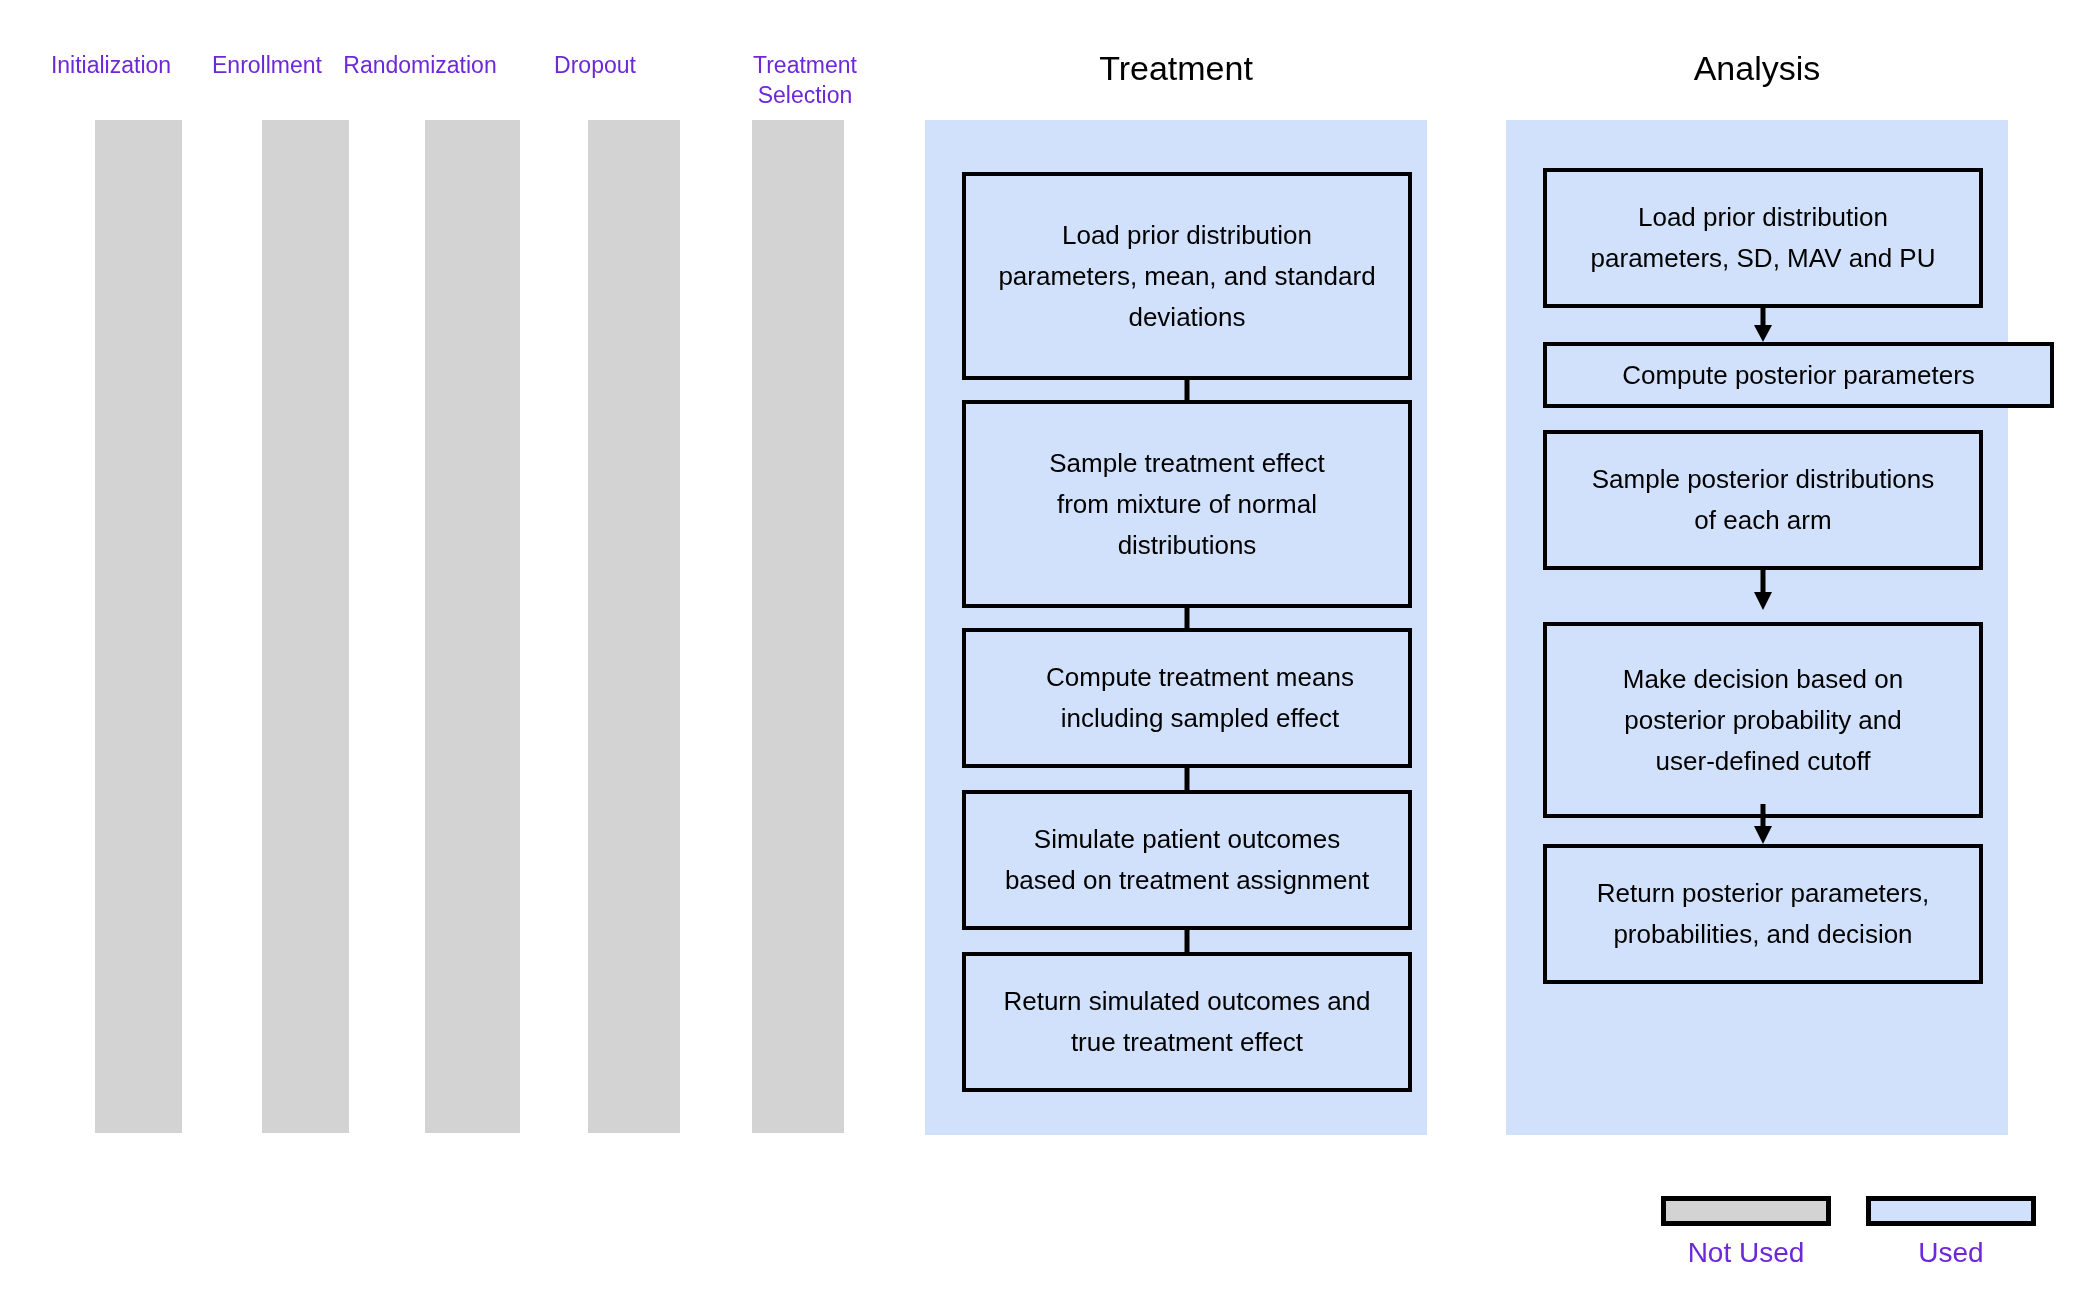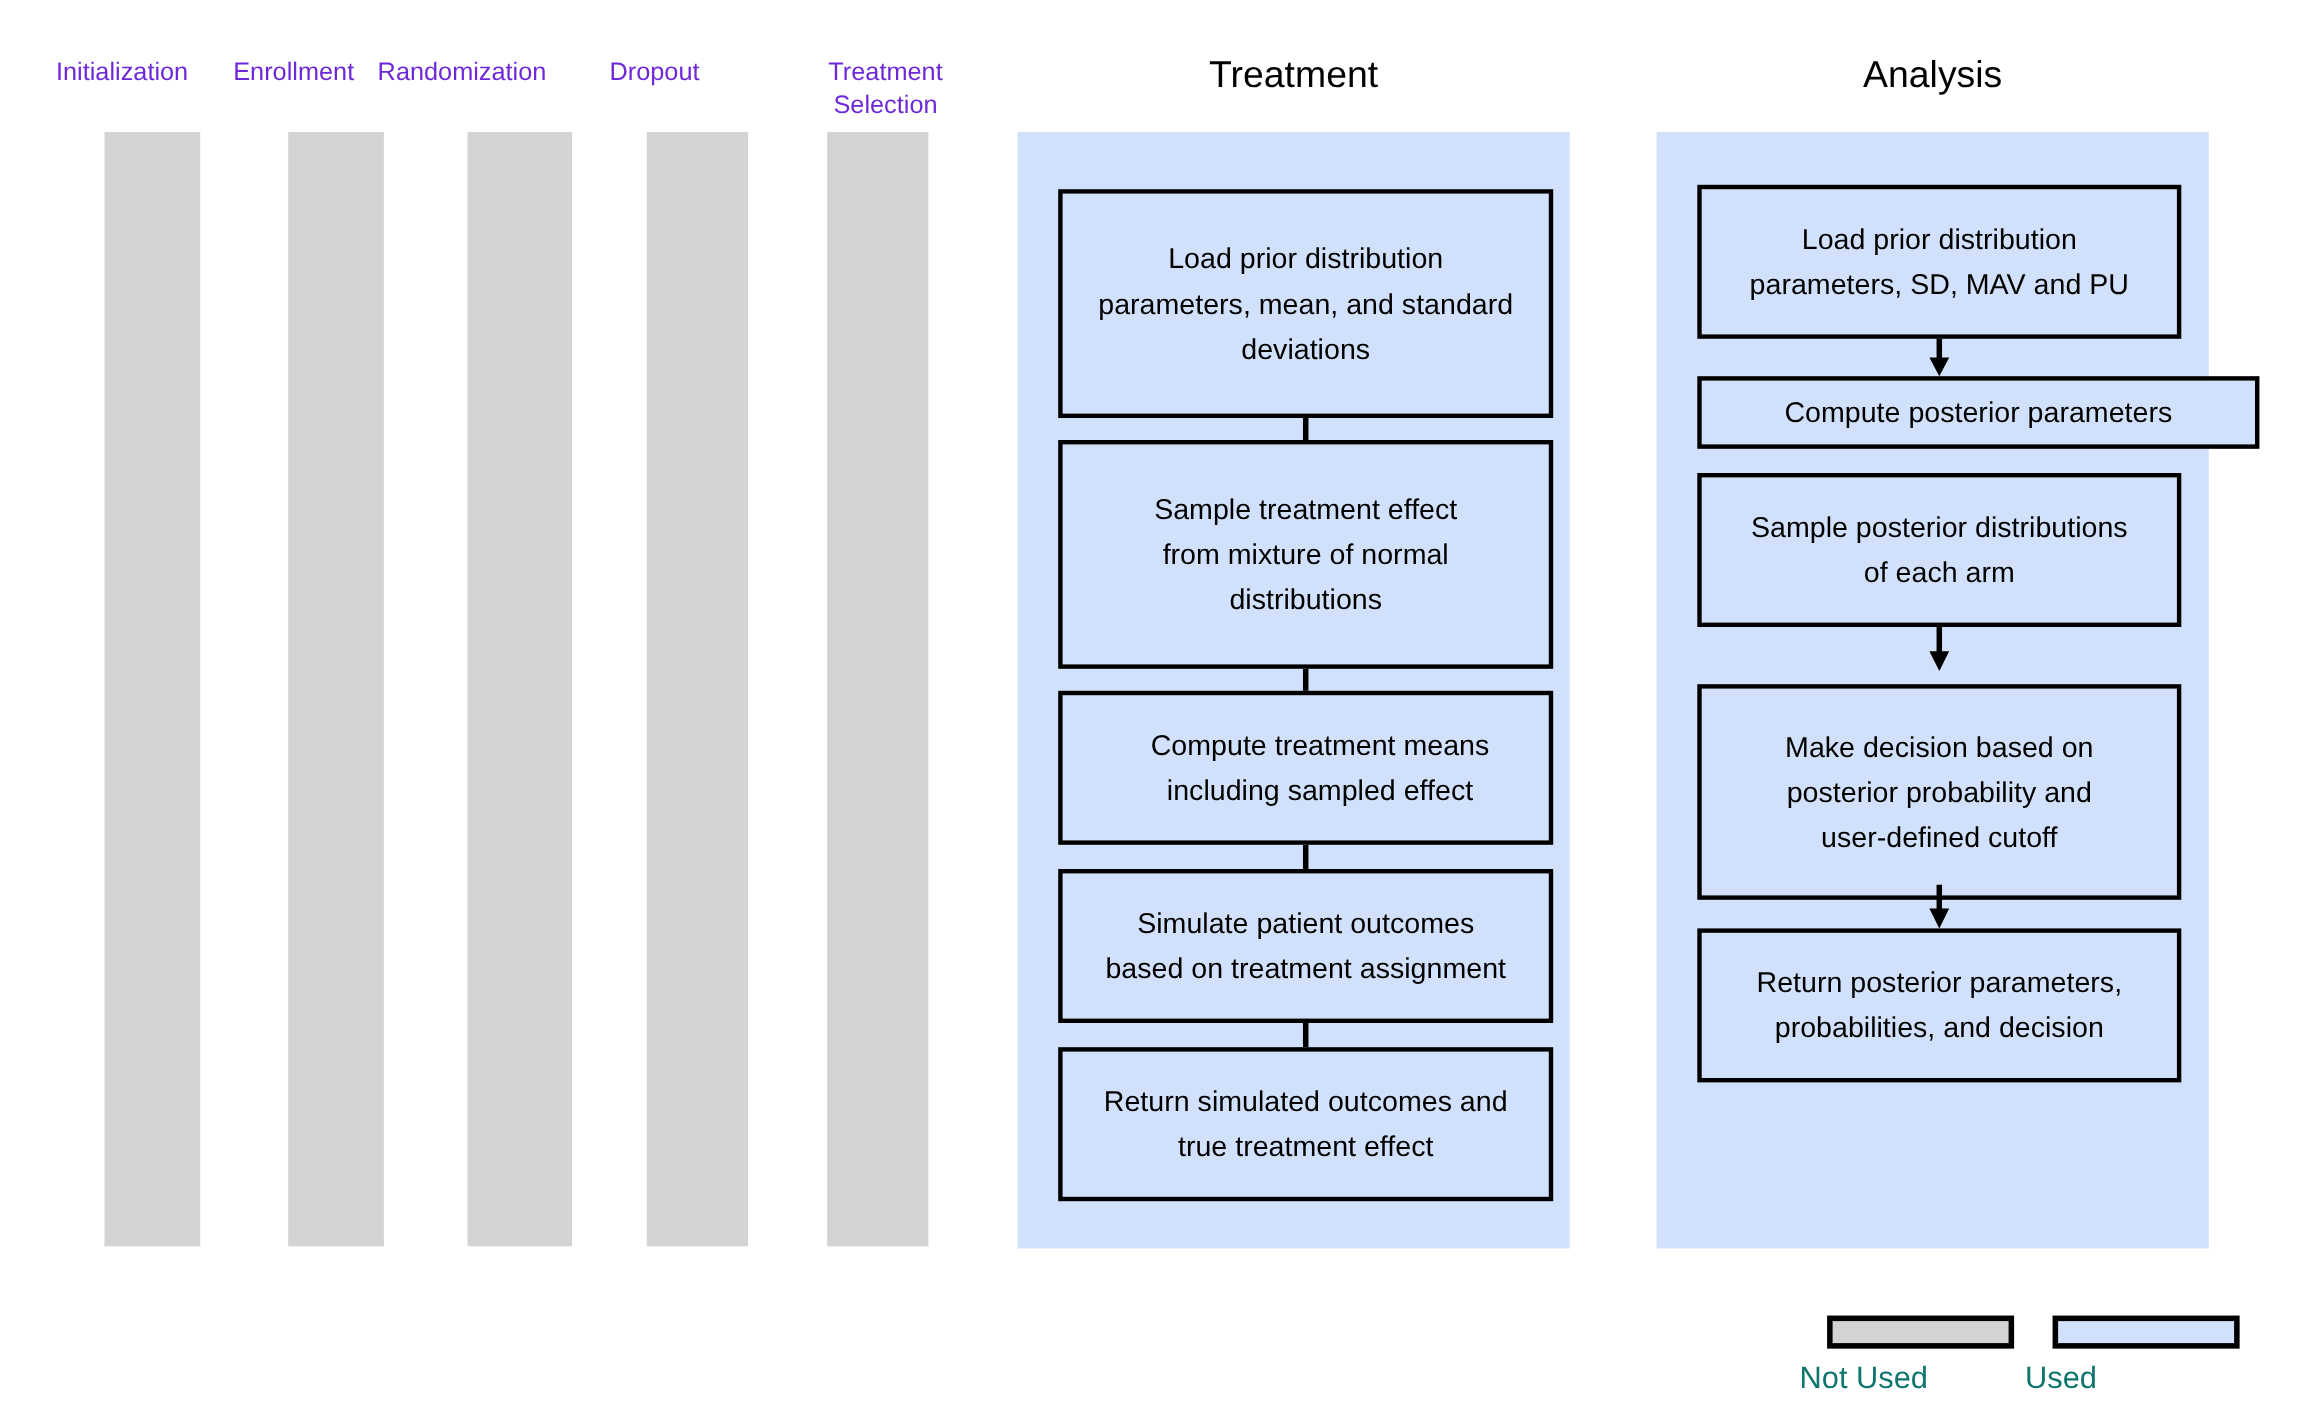--- a/index.html
+++ b/index.html
@@ -77,23 +77,24 @@
   .legend-swatch {
     position: absolute;
     border: 5px solid #000000;
     box-sizing: border-box;
     height: 30px;
   }
   .legend-swatch.not-used { background: #d3d3d3; }
   .legend-swatch.used     { background: #d2e1fb; }
   .legend-label {
     position: absolute;
+    text-align: center;
     font-size: 28px;
     line-height: 34px;
-    color: #0f766e;
+    color: #6d28d9;
   }
 </style>
 </head>
 <body>
 
 <div class="col-header" style="left:26px;  top:50px;  width:170px;">Initialization</div>
 <div class="col-header" style="left:182px; top:50px;  width:170px;">Enrollment</div>
 <div class="col-header" style="left:320px; top:50px;  width:200px;">Randomization</div>
 <div class="col-header" style="left:510px; top:50px;  width:170px;">Dropout</div>
 <div class="col-header" style="left:720px; top:50px;  width:170px;">Treatment

